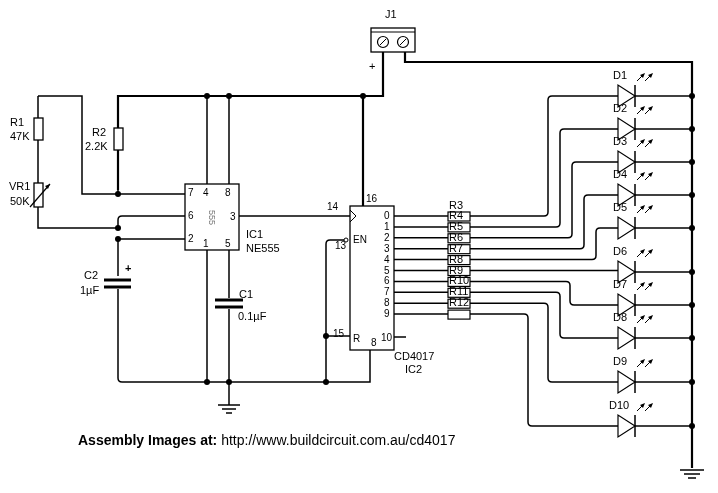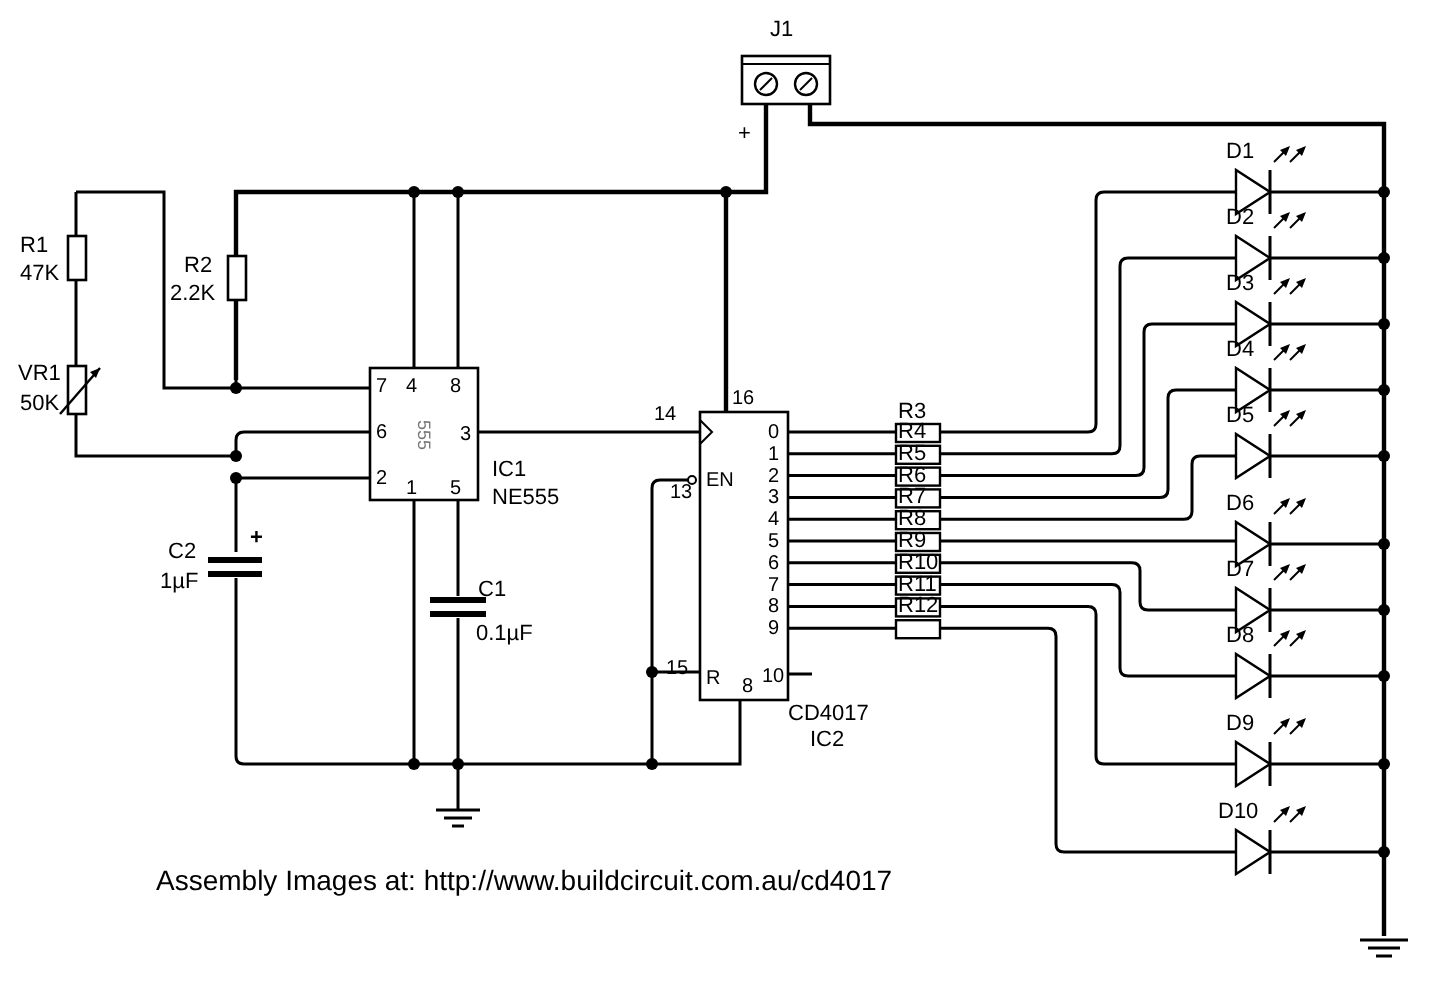--- a/index.html
+++ b/index.html
@@ -4,21 +4,21 @@
 <style>
   html, body { margin: 0; padding: 0; background: #ffffff; }
   body { width: 718px; height: 493px; position: relative; overflow: hidden; }
   svg { position: absolute; left: 0; top: 0; }
   .w { stroke: #000; stroke-width: 1.5; fill: none; }
   .wt { stroke: #000; stroke-width: 2.2; fill: none; }
   .lbl { font-family: "Liberation Sans", sans-serif; font-size: 11px; fill: #000; }
   .pin { font-family: "Liberation Sans", sans-serif; font-size: 10px; fill: #000; }
   .chip { font-family: "Liberation Sans", sans-serif; font-size: 9px; fill: #777; }
   .footer { position: absolute; left: 78px; top: 432px; font-family: "Liberation Sans", sans-serif; font-size: 14px; color: #000; }
-  .footer b { font-weight: normal; }
+  .footer b { font-weight: bold; }
 </style>
 </head>
 <body>
 
 <svg width="718" height="493">
 
   <g>
     <text class="lbl" x="385" y="18">J1</text>
     <rect x="371" y="28" width="44" height="24" fill="#fff" stroke="#000" stroke-width="1.3"></rect>
     <line x1="371" y1="32" x2="415" y2="32" stroke="#000" stroke-width="1"></line>

